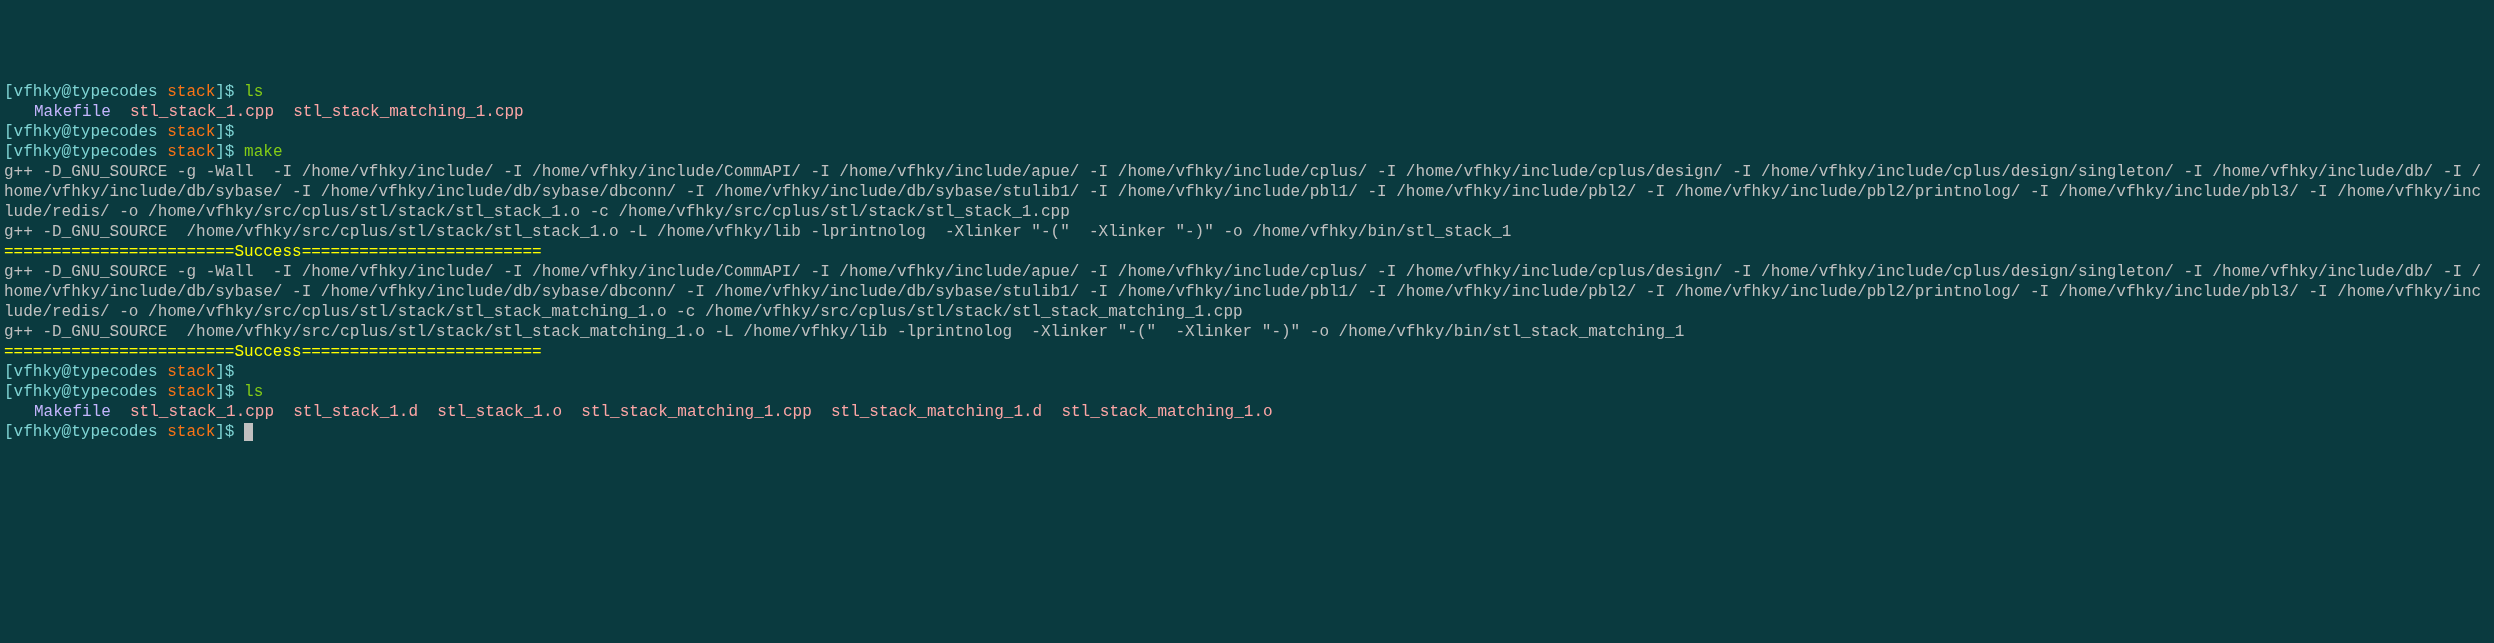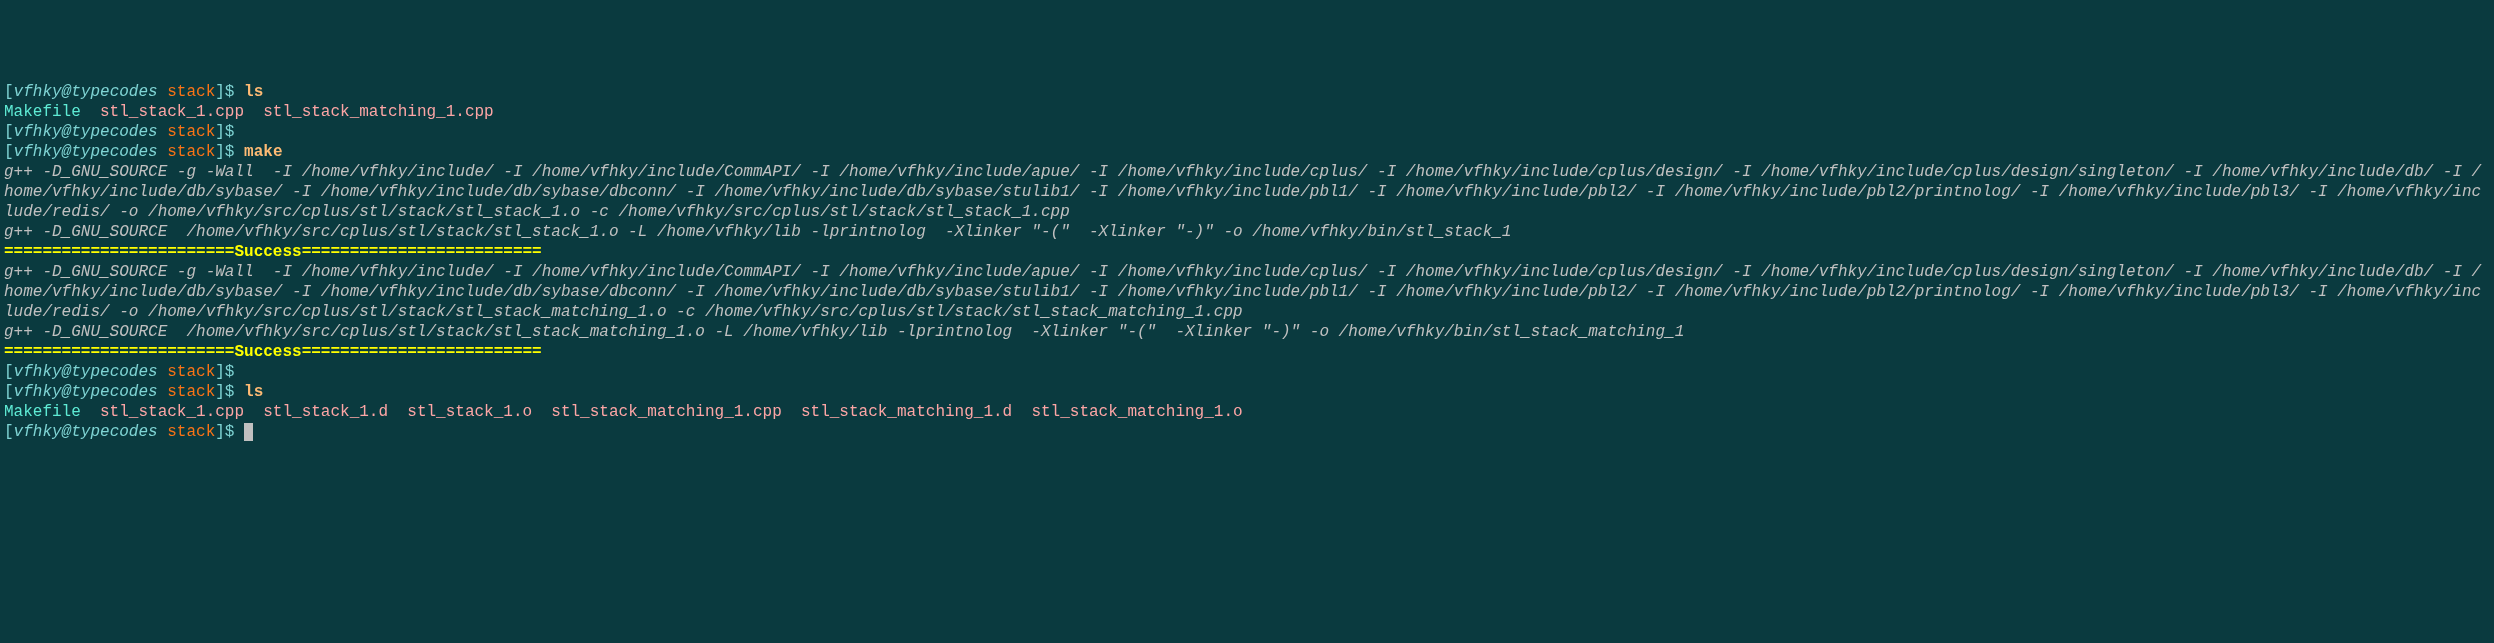--- a/index.html
+++ b/index.html
@@ -19,45 +19,42 @@
       overflow-x: hidden;
     }
     .line {
       display: block;
     }
     .prompt-bracket {
       color: #7fd4d4;
     }
     .prompt-user {
       color: #7fd4d4;
-      font-style: italic;
     }
     .prompt-path {
       color: #f97316;
     }
     .prompt-dollar {
       color: #7fd4d4;
     }
     .cmd {
-      color: #fdba74;
-      font-weight: bold;
+      color: #84cc16;
     }
     .file-exec {
-      color: #5eead4;
+      color: #c4b5fd;
+      margin-left: 30px;
     }
     .file-normal {
       color: #fca5a5;
     }
     .compile-output {
       color: #c0c0c0;
-      font-style: italic;
     }
     .success {
       color: #ffff00;
-      font-weight: bold;
     }
     .cursor {
       background-color: #c0c0c0;
       color: #0a3a3f;
       display: inline-block;
       width: 9px;
       height: 18px;
       vertical-align: text-bottom;
     }
     .terminal-output {

